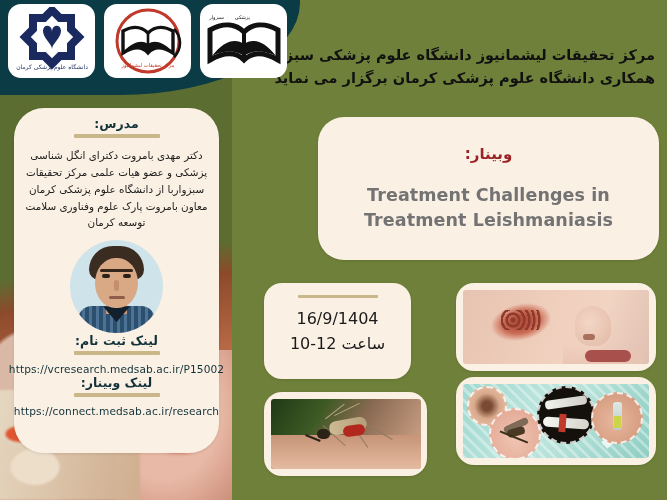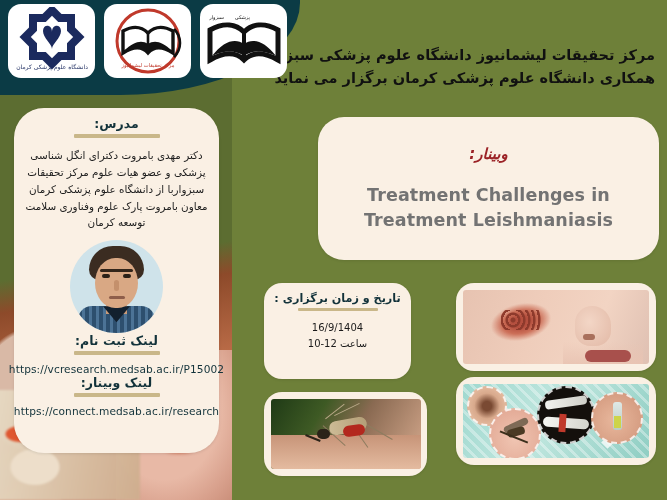--- a/index.html
+++ b/index.html
@@ -94,37 +94,37 @@
     font-family:"DejaVu Sans","Liberation Sans",sans-serif;white-space:nowrap;
   }
 
   
   .title-card{
     position:absolute;left:318px;top:117px;width:341px;height:143px;
     background:#FAF0E4;border-radius:26px;z-index:6;
     display:flex;flex-direction:column;align-items:center;justify-content:center;
     box-shadow:0 1px 3px rgba(0,0,0,.10);
   }
-  .webinar-fa{font-size:15px;font-weight:bold;color:#9B2226;direction:rtl;margin-bottom:20px;font-style:italic;}
+  .webinar-fa{font-size:15px;font-weight:bold;color:#9B2226;direction:rtl;margin-bottom:20px;}
   .title-en{
     direction:ltr;text-align:center;color:#737373;
     font-size:17.5px;font-weight:bold;line-height:1.38;
     font-family:"DejaVu Sans","Liberation Sans",sans-serif;letter-spacing:.1px;
   }
 
   
   .date-card{
     position:absolute;left:264px;top:283px;width:147px;height:96px;
     background:#FAF0E4;border-radius:18px;z-index:6;
     display:flex;flex-direction:column;align-items:center;padding-top:9px;box-sizing:border-box;
     box-shadow:0 1px 3px rgba(0,0,0,.10);
   }
   .date-card .lbl{font-size:11.2px;}
   .date-card .ul-bar{width:80px;height:3px;}
-  .date-lines{margin-top:9px;text-align:center;direction:rtl;font-size:10px;color:#1b1b1b;line-height:1.55;}
+  .date-lines{margin-top:9px;text-align:center;direction:rtl;font-size:16px;color:#1b1b1b;line-height:1.55;}
 
   
   .photo-card{position:absolute;background:#FAF0E4;border-radius:18px;z-index:6;
     box-shadow:0 1px 3px rgba(0,0,0,.10);display:flex;align-items:center;justify-content:center;}
   .ph-face{left:456px;top:283px;width:200px;height:88px;}
   .ph-collage{left:456px;top:377px;width:200px;height:88px;}
   .ph-fly{left:264px;top:392px;width:163px;height:84px;}
   .photo-inner{overflow:hidden;position:relative;}
 
   
@@ -238,21 +238,21 @@
 
   <div class="info-card">
 
     <div>
       <div class="lbl">مدرس:</div>
       <div class="ul-bar"></div>
     </div>
 
     <div class="teacher-bio">
       <div>دکتر مهدی بامروت دکترای انگل شناسی</div>
-      <div>پزشکی  و عضو هیات علوم مرکز تحقیقات</div>
+      <div>پزشکی  و عضو هیات علمی مرکز تحقیقات</div>
       <div>سبزواربا از دانشگاه علوم پزشکی کرمان</div>
       <div>معاون بامروت پارک علوم وفناوری سلامت</div>
       <div>توسعه کرمان</div>
     </div>
 
     <div class="avatar">
       <div class="shirt"></div>
       <div class="neck"></div>
       <div class="collar"></div>
       <div class="hair"></div>
@@ -279,21 +279,20 @@
 
   <div class="title-card">
     <div class="webinar-fa">وبینار:</div>
     <div class="title-en">
       <div>Treatment Challenges in</div>
       <div>Treatment Leishmaniasis</div>
     </div>
   </div>
 
   <div class="date-card">
-    <div class="lbl">تاریخ و زمان برگزاری :</div>
     <div class="ul-bar"></div>
     <div class="date-lines">
       <div>16/9/1404</div>
       <div>ساعت 12-10</div>
     </div>
   </div>
 
   <div class="photo-card ph-face">
     <div class="face-img photo-inner">
       <div class="chin"></div>

